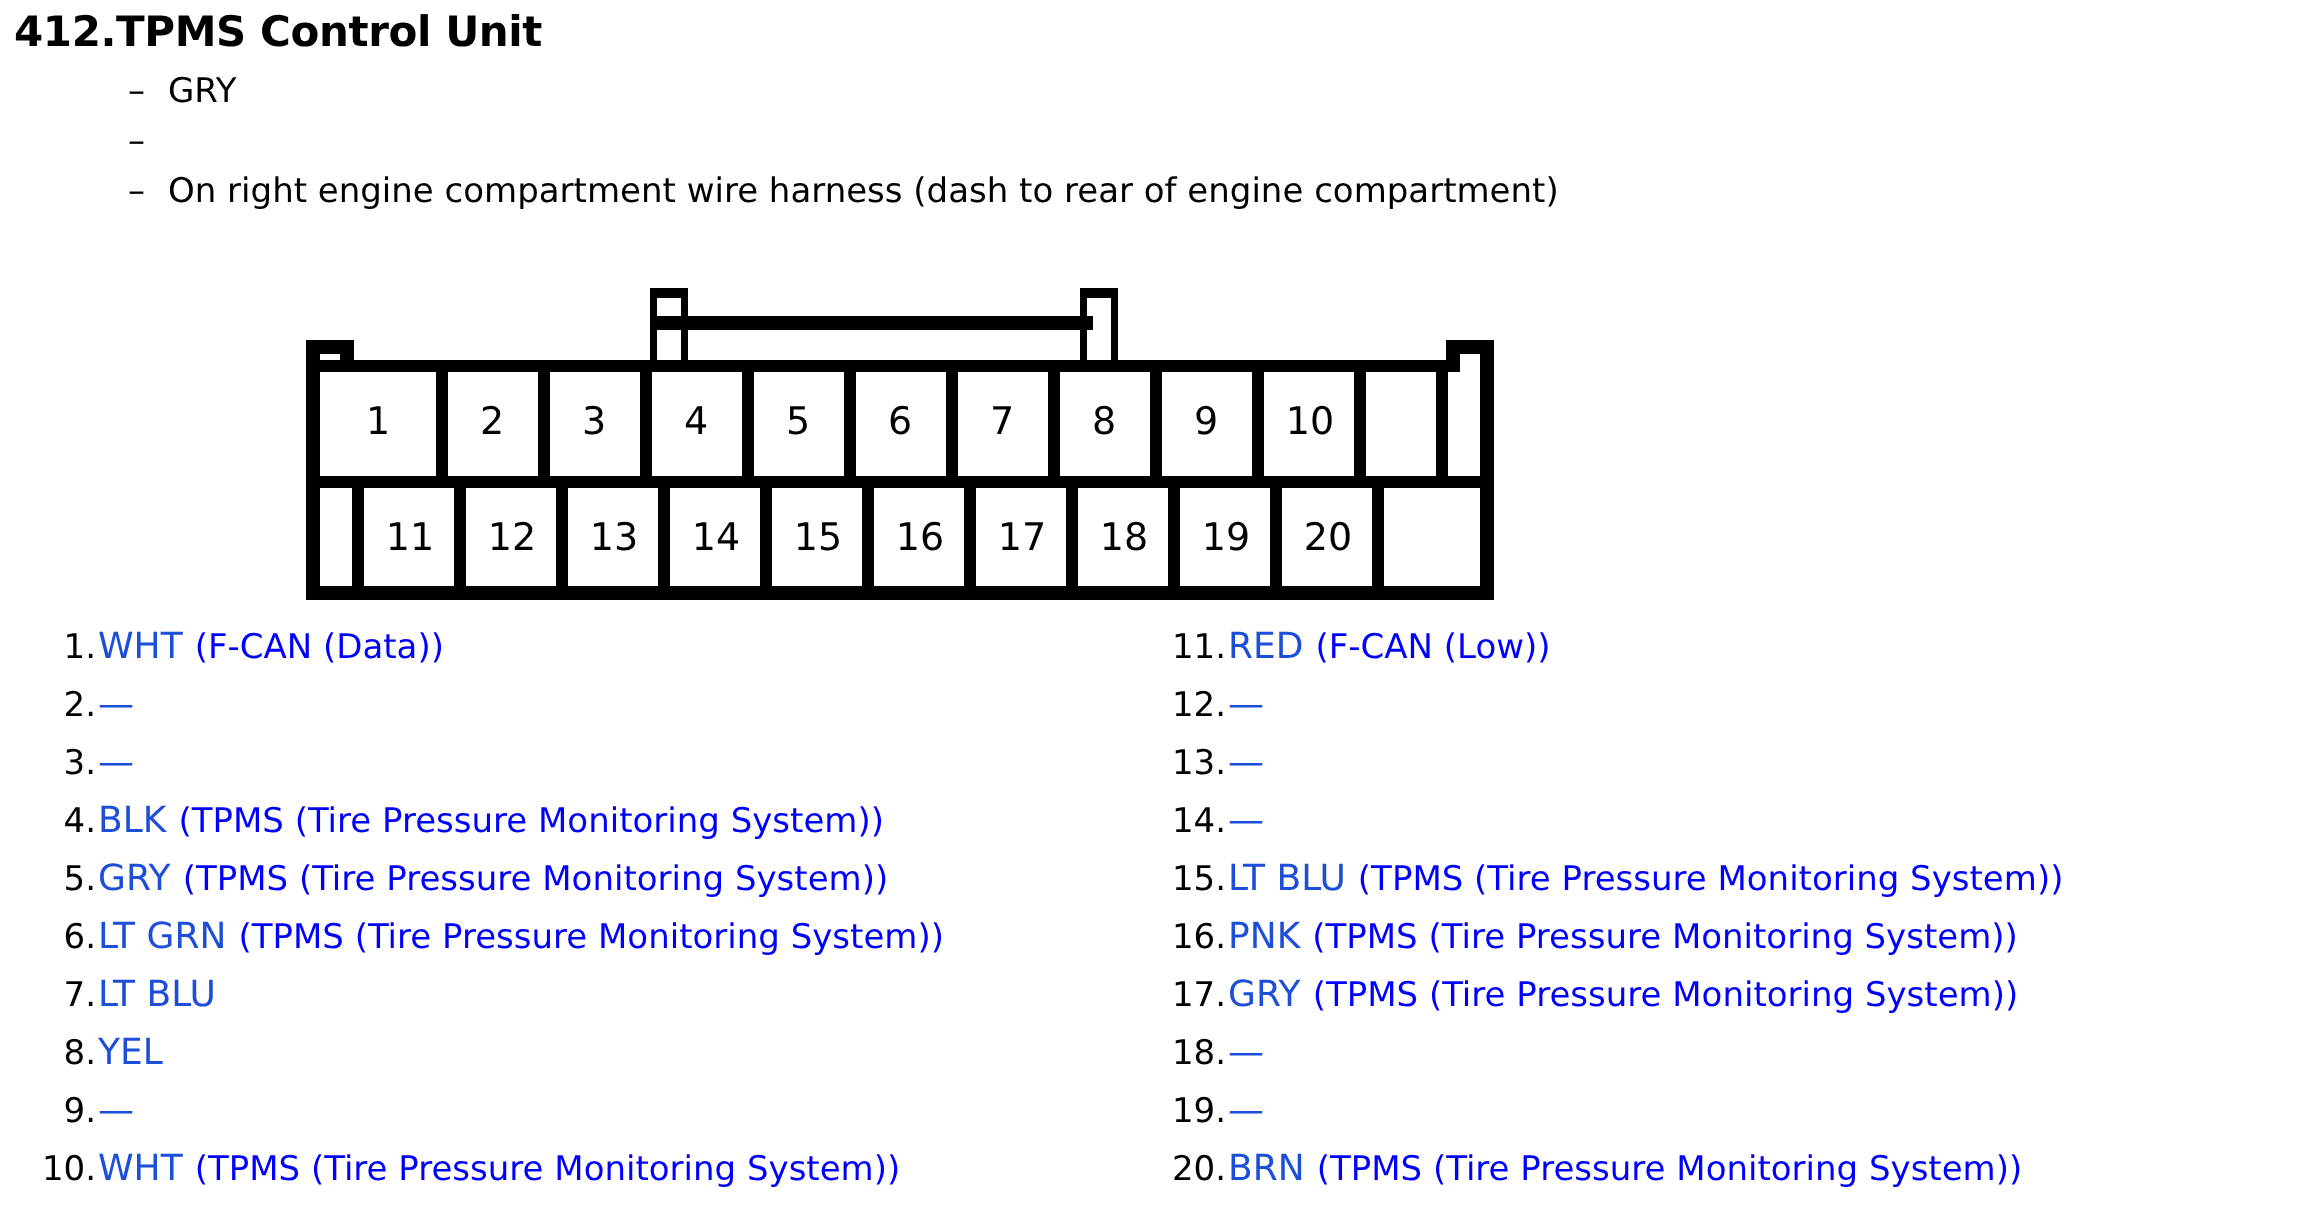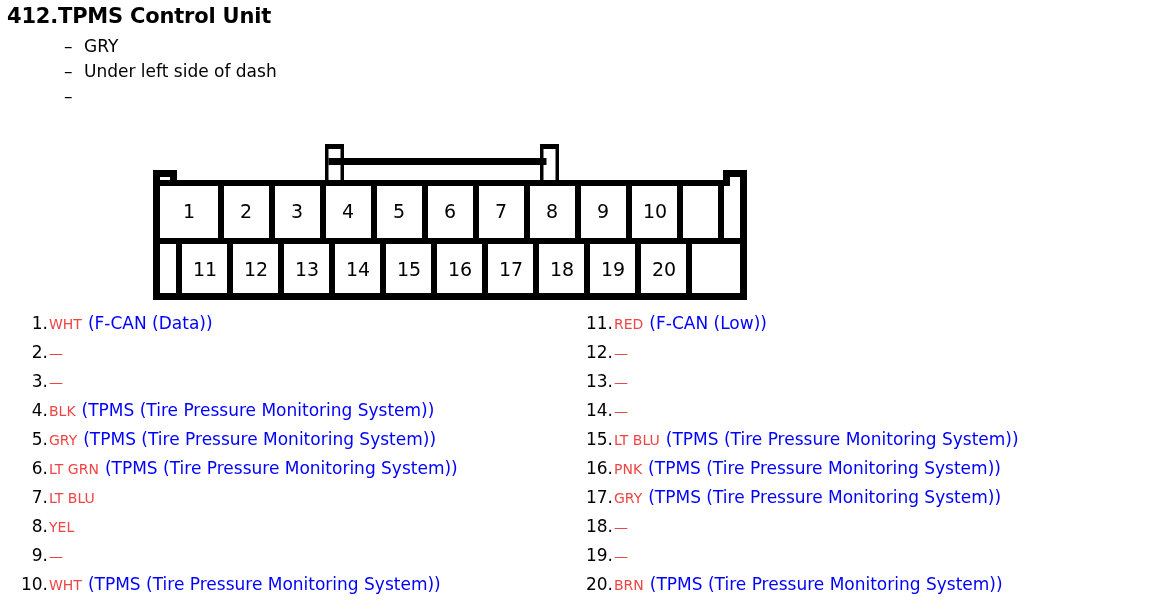--- a/index.html
+++ b/index.html
@@ -84,22 +84,22 @@
   }
   .pin-index {
     flex: 0 0 auto;
     min-width: 30px;
     text-align: right;
     color: #000000;
     font-size: 17px;
   }
   .pin-wire {
     flex: 0 0 auto;
-    color: #ef4444;
-    font-size: 14px;
+    color: #1d4ed8;
+    font-size: 18px;
     padding-left: 1px;
   }
   .pin-desc {
     flex: 0 0 auto;
     color: #0000ff;
     font-size: 17px;
     padding-left: 6px;
   }
   .pin-desc:empty { padding-left: 0; }
 </style>
@@ -108,24 +108,24 @@
 
 <div class="title">412.TPMS Control Unit</div>
 
 <div class="notes">
   <div class="note-row">
     <span class="note-dash">–</span>
     <span class="note-text">GRY</span>
   </div>
   <div class="note-row">
     <span class="note-dash">–</span>
-    <span class="note-text">Under left side of dash</span>
   </div>
   <div class="note-row">
     <span class="note-dash">–</span>
+    <span class="note-text">On right engine compartment wire harness (dash to rear of engine compartment)</span>
   </div>
 </div>
 
 <div class="connector">
   <svg width="596" height="162" viewBox="0 0 596 162" xmlns="http://www.w3.org/2000/svg">
 
     <g fill="#000000">
 
       <rect x="173" y="4" width="19" height="36"></rect>
       <rect x="176.5" y="9" width="12" height="31" fill="#ffffff"></rect>

